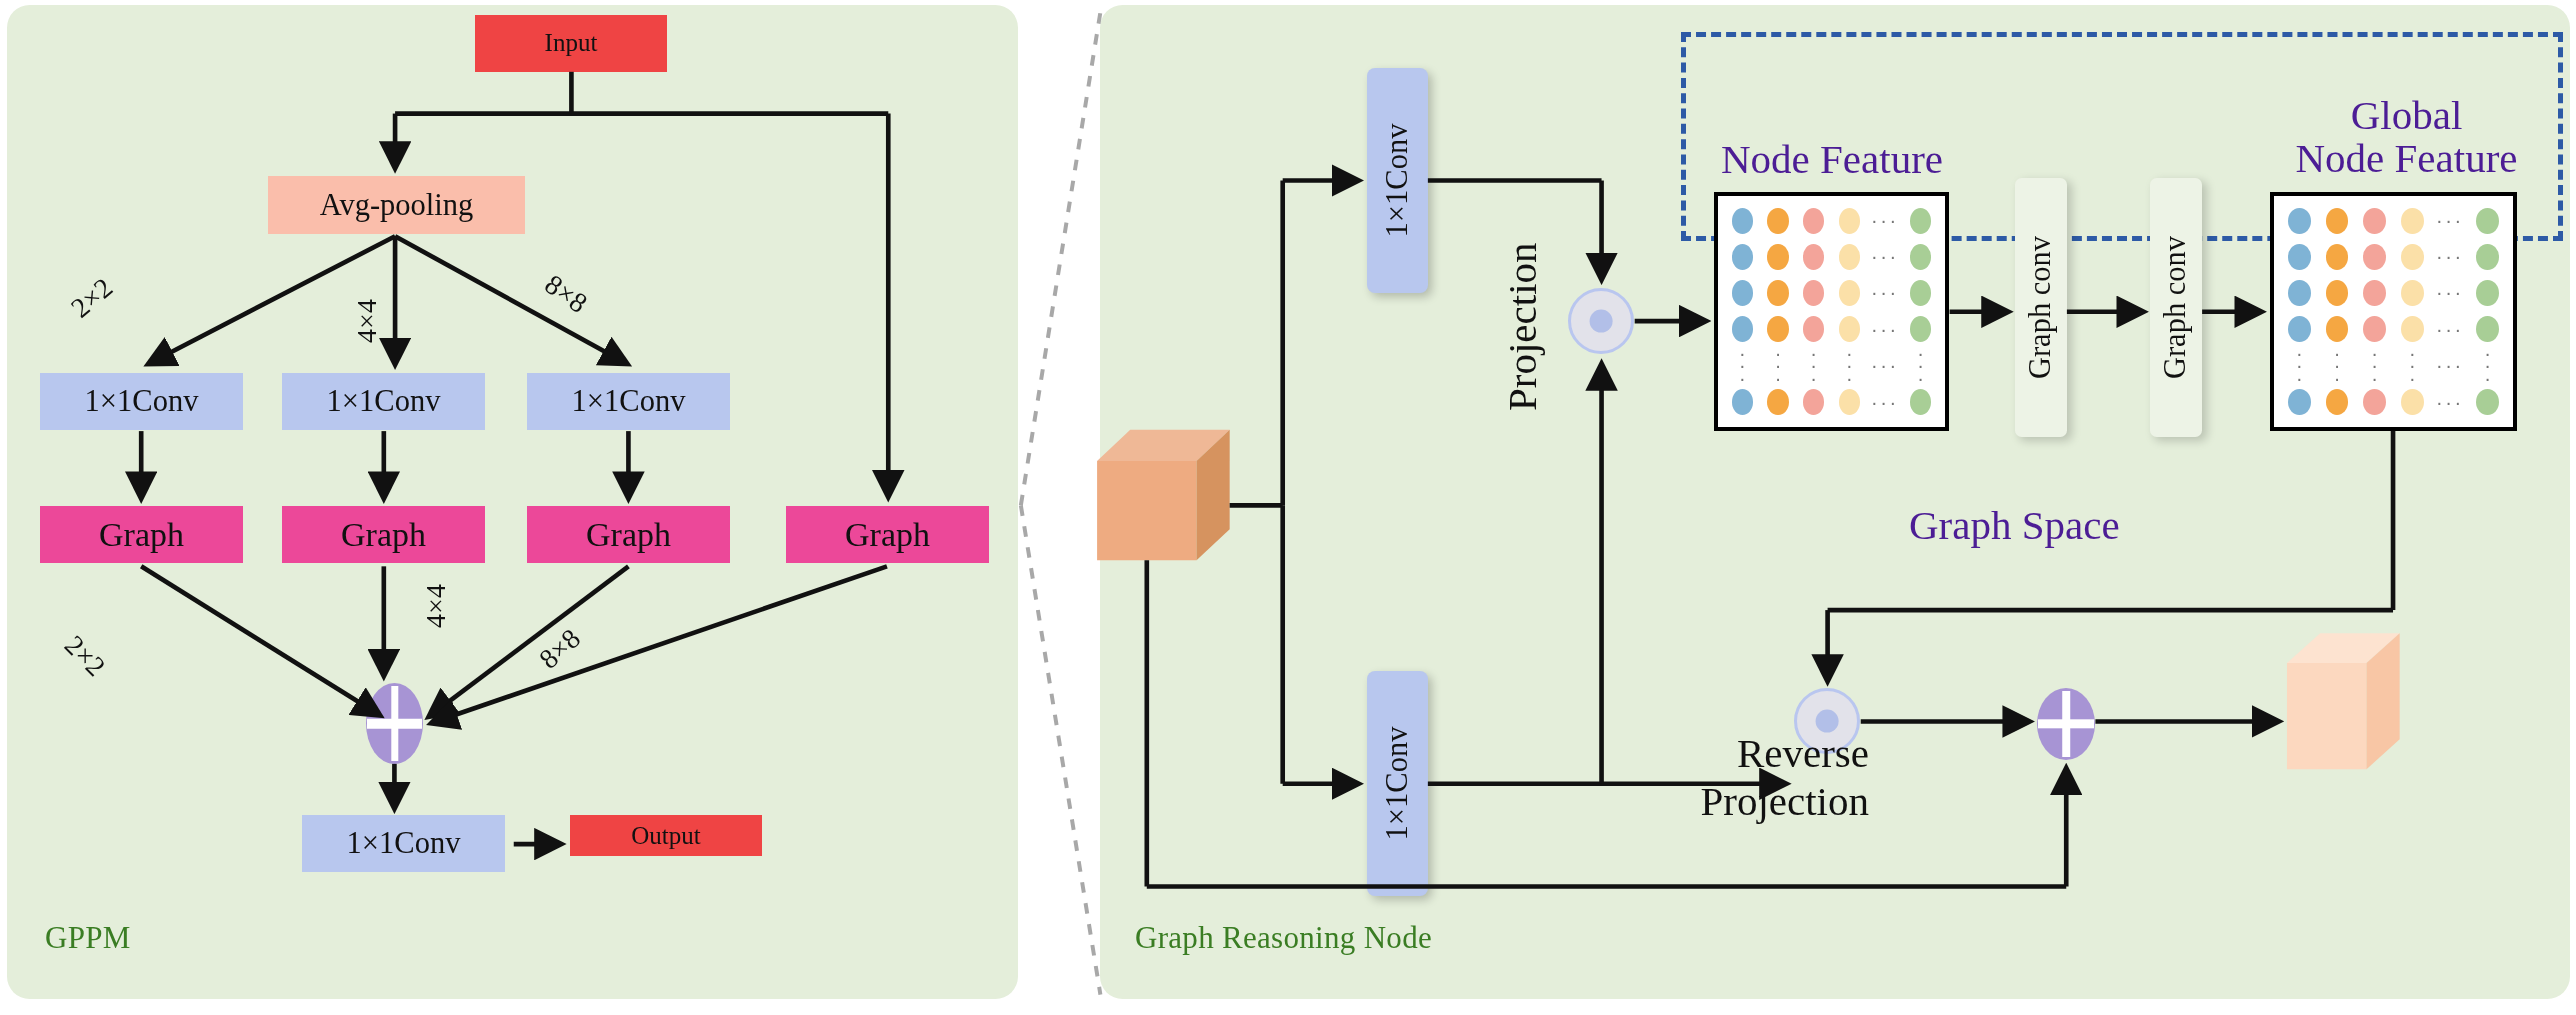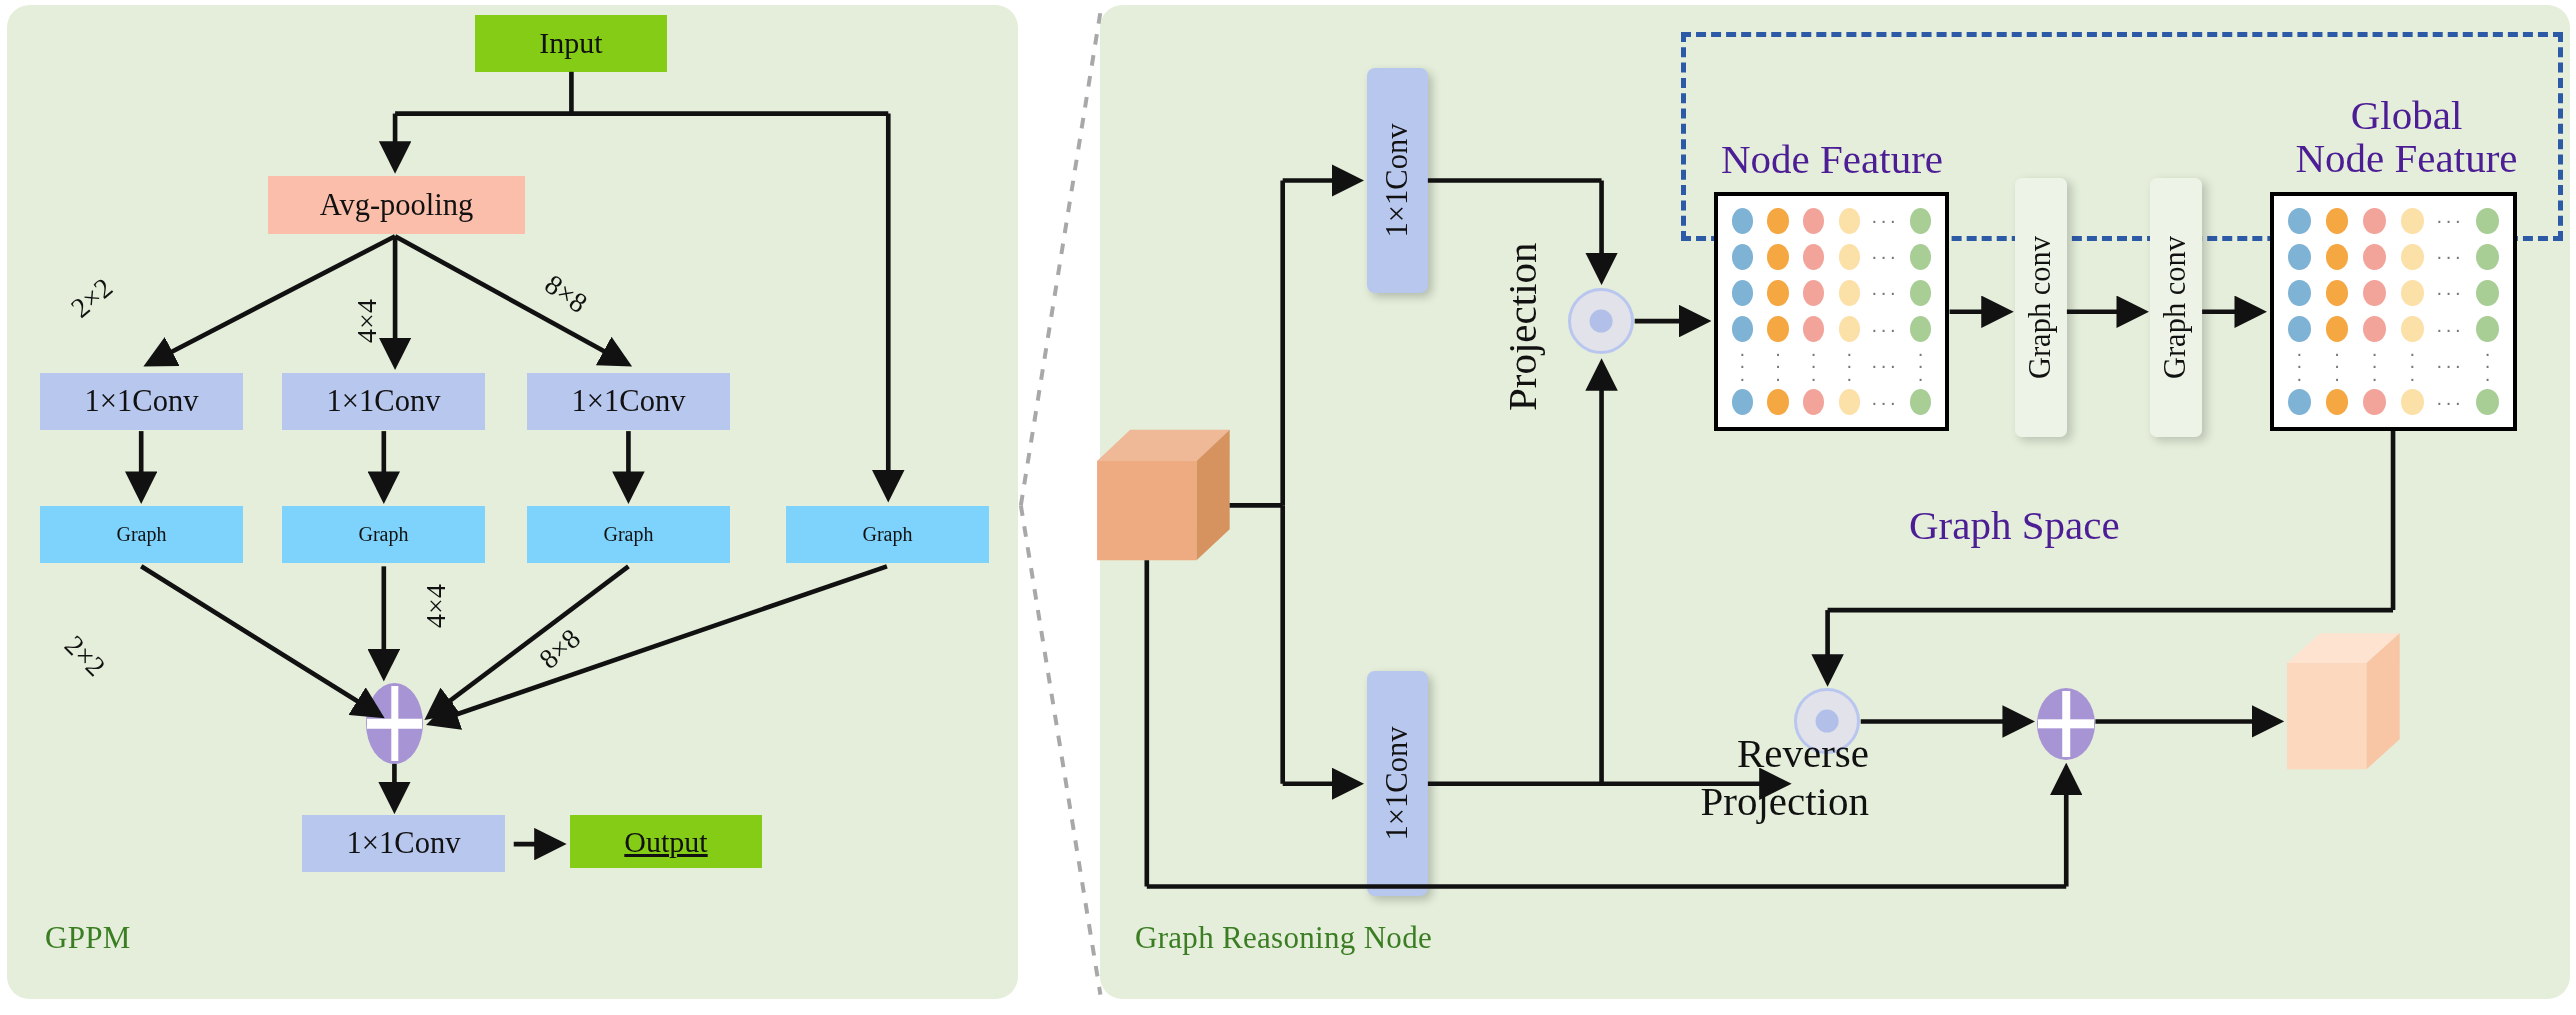--- a/index.html
+++ b/index.html
@@ -7,23 +7,23 @@
        font-family:"Liberation Serif","DejaVu Serif",serif;}
   .panel{position:absolute;background:#e4eeda;border-radius:22.5px;}
   .lp{left:6.6px;top:5.3px;width:1011px;height:994px;}
   .rp{left:1100px;top:5.3px;width:1470px;height:994px;}
 
   .cap{position:absolute;color:#3a7d23;font-size:31px;letter-spacing:0.3px;white-space:nowrap;}
 
   
   .box{position:absolute;display:flex;align-items:center;justify-content:center;
        color:#111;white-space:nowrap;box-sizing:border-box;}
-  .b-white{background:#84cc16;font-size:30px;}
+  .b-white{background:#ef4444;font-size:25px;}
   .b-blue{background:#b8c7ee;font-size:30.5px;}
-  .b-green{background:#7dd3fc;font-size:20px;}
+  .b-green{background:#ec4899;font-size:34px;}
   .b-orange{background:#fabeab;font-size:30.5px;}
   .b-vconv{background:#b8c7ee;border-radius:8px;box-shadow:4px 4px 9.3px rgba(0,0,0,.22);}
   .b-gconv{background:#edf3e6;border-radius:6.6px;box-shadow:4.6px 3.3px 10px rgba(0,0,0,.18);}
   .vtxt{transform:rotate(-90deg);transform-origin:center;font-size:30.5px;white-space:nowrap;color:#111;}
 
   .smalllbl{position:absolute;font-size:28px;color:#111;white-space:nowrap;}
   .biglbl{position:absolute;font-size:41px;color:#111;white-space:nowrap;}
   .ttl{position:absolute;font-size:41px;color:#4c1d95;white-space:nowrap;text-align:center;line-height:1.05;}
 
   svg.ov{position:absolute;left:0;top:0;width:2576px;height:1016px;pointer-events:none;}
@@ -84,21 +84,21 @@
 </div>
 <div class="box b-green" style="left:786px;top:506px;width:203px;height:57px;">
   <span>Graph</span>
 </div>
 
 <div class="pluscir" style="left:366px;top:683px;width:57px;height:81px;"></div>
 
 <div class="box b-blue" style="left:302px;top:815px;width:203px;height:57px;">
   <span>1×1Conv</span>
 </div>
-<div class="box b-white" style="left:570px;top:815px;width:192px;height:53px;text-decoration:underline;">
+<div class="box b-white" style="left:570px;top:815px;width:192px;height:41px;">
   <span>Output</span>
 </div>
 
 <div class="smalllbl" style="left:70px;top:282px;transform:rotate(-40deg);">
   <span>2×2</span></div>
 <div class="smalllbl" style="left:345px;top:305px;transform:rotate(-90deg);">
   <span>4×4</span></div>
 <div class="smalllbl" style="left:544px;top:278px;transform:rotate(35deg);">
   <span>8×8</span></div>
 

